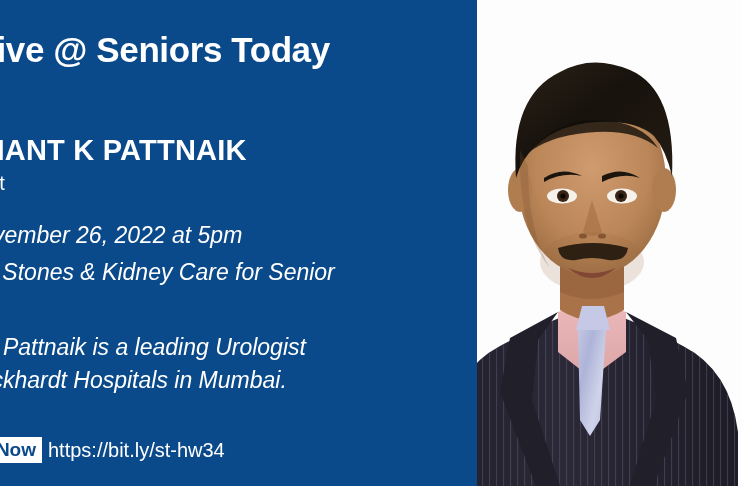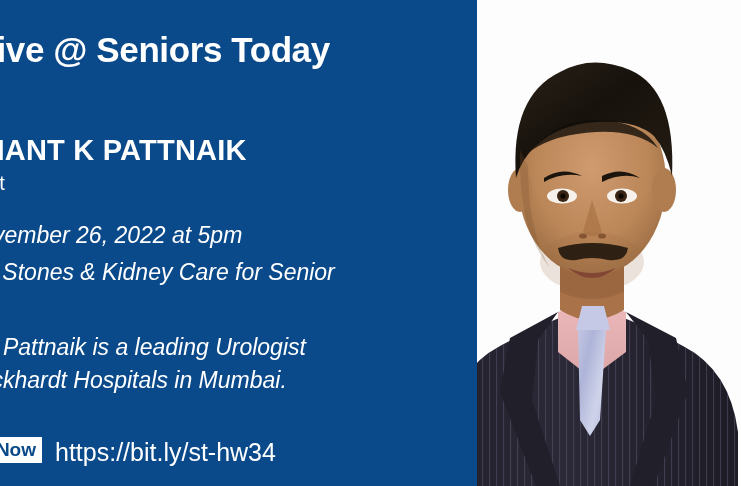--- a/index.html
+++ b/index.html
@@ -122,23 +122,23 @@
     font-weight: bold;
     display: flex;
     align-items: center;
     justify-content: flex-end;
     padding-right: 6px;
     box-sizing: border-box;
     cursor: pointer;
   }
 
   #register-url {
-    left: 55px;
+    left: 48px;
     top: 440px;
-    font-size: 25px;
+    font-size: 20px;
     font-weight: normal;
     cursor: pointer;
   }
 </style>
 </head>
 <body>
 
 <div id="banner">
 
   <div id="photo-area">

